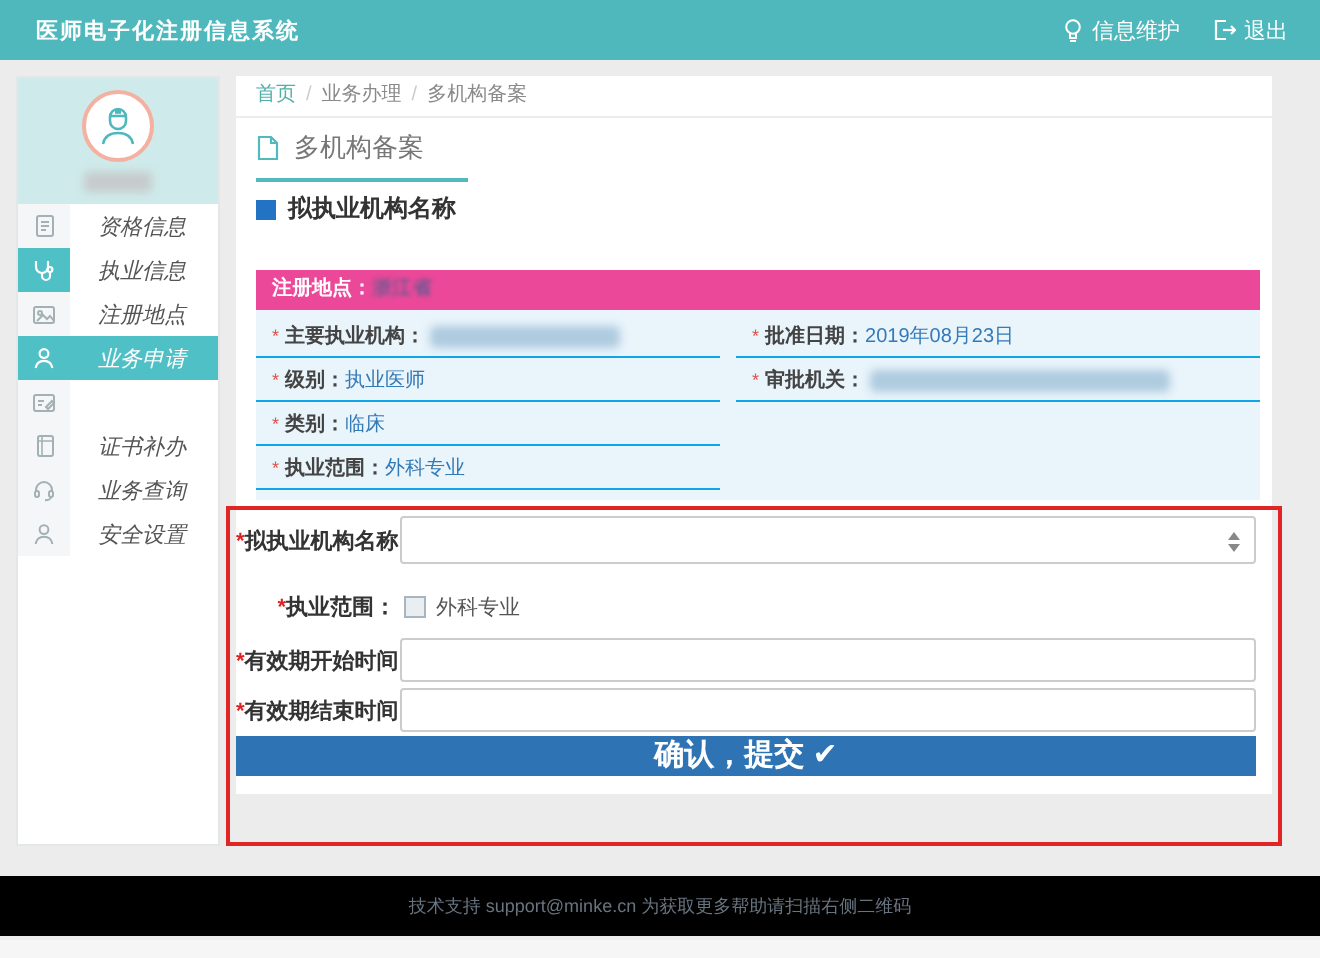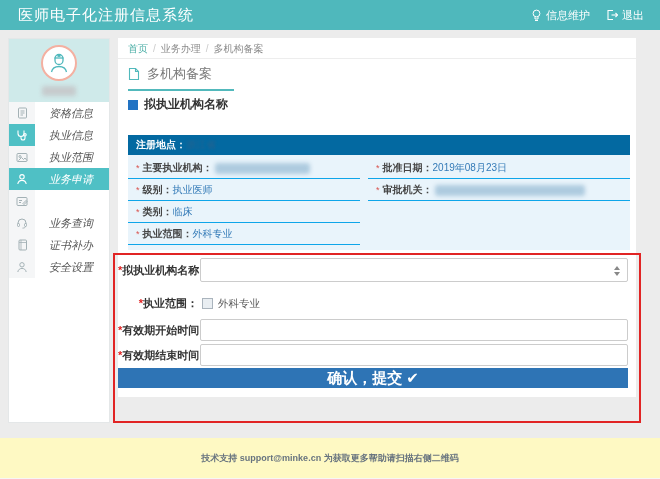--- a/index.html
+++ b/index.html
@@ -2,21 +2,21 @@
 <html><head>
 <meta charset="utf-8">
 <style>
   * { margin:0; padding:0; box-sizing:border-box; }
   html,body { width:660px; height:479px; overflow:hidden; }
   body { font-family:"Liberation Sans","DejaVu Sans",sans-serif; background:#ececec; position:relative; }
 
   
   .header { position:absolute; left:0; top:0; width:660px; height:30px; background:#4fb8bc;
             display:flex; align-items:center; justify-content:space-between; padding:0 16px 0 18px; z-index:2; }
-  .header-title { color:#fff; font-size:15px; letter-spacing:1px; }
+  .header-title { color:#fff; font-size:11px; letter-spacing:1px;font-weight:bold; }
   .header-right { display:flex; align-items:center; gap:16px; }
   .header-link { display:flex; align-items:center; gap:4px; color:#fff; font-size:11px; cursor:pointer; }
 
   
   .sidebar { position:absolute; left:8px; top:38px; width:102px; height:385px; background:#fff;
              border:1px solid #e4e7e8; z-index:1;font-style:italic; }
   .profile { height:63px; background:#cfeaea; text-align:center; padding-top:6px; }
   .avatar { width:36px; height:36px; border-radius:50%; background:#fff; border:2px solid #f4b0a1;
             margin:0 auto; display:flex; align-items:center; justify-content:center; }
   .name-blur { width:34px; height:10px; background:#c6cbcd; border-radius:2px; margin:5px auto 0;
@@ -24,32 +24,32 @@
   .menu { }
   .menu-item { display:flex; height:22px; align-items:stretch; cursor:pointer; }
   .mi-icon { width:26px; background:#f5f6f7; display:flex; align-items:center; justify-content:center; }
   .mi-label { flex:1; font-size:11px; color:#555; display:flex; align-items:center; padding-left:14px; }
   .menu-item.icon-active .mi-icon { background:#4fc0c5; }
   .menu-item.row-active .mi-icon, .menu-item.row-active .mi-label { background:#4fc0c5; color:#fff; }
 
   
   .content { position:absolute; left:118px; top:38px; width:518px; height:359px; background:#fff; z-index:1; }
   .breadcrumb { height:21px; line-height:21px; padding:0 10px; border-bottom:1px solid #ededed;
-                font-size:10px; color:#999; display:flex; gap:5px; align-items:center; }
+                font-size:10px; color:#999; display:flex; gap:5px; align-items:flex-end; }
   .bc-home { color:#4fb0a8; cursor:pointer; }
   .bc-sep { color:#ccc; }
   .bc-item { color:#8a8a8a; }
 
   .page-title { position:absolute; left:10px; top:27px; display:inline-flex; align-items:center; gap:7px;
                 padding:0 22px 6px 0; border-bottom:2px solid #52b9bc; font-size:13px; color:#777; }
   .section-title { position:absolute; left:10px; top:58px; display:flex; align-items:center; gap:6px;
                    font-size:12px; font-weight:bold; color:#333; }
   .blue-square { width:10px; height:10px; background:#2273c3; display:inline-block; }
 
-  .reg-bar { position:absolute; left:10px; top:97px; width:502px; height:20px; background:#0369a1;
+  .reg-bar { position:absolute; left:10px; top:97px; width:502px; height:20px; background:#ec4899;
              line-height:20px; padding-left:8px; font-size:10px; }
   .reg-label { color:#fff; font-weight:bold; }
   .reg-value { color:#29628e; filter:blur(1px); }
 
   .detail-panel { position:absolute; left:10px; top:117px; width:502px; height:95px; background:#e9f4fb; }
   .dcol-left  { position:absolute; left:0;   top:2px; width:232px; }
   .dcol-right { position:absolute; left:240px; top:2px; width:262px; }
   .dfield { height:22px; line-height:22px; border-bottom:1px solid #0ea5e9; font-size:10px;
             padding-left:8px; white-space:nowrap; overflow:hidden; }
   .dfield .ast { color:#d9534f; margin-right:3px; font-size:9px; }
@@ -81,22 +81,22 @@
                 border-radius:2px; font-size:11px; padding:0 6px; outline:none; }
   .submit-btn { position:absolute; left:0; top:330px; width:510px; height:20px; background:#2e74b5;
                 color:#fff; border:none; font-size:15px; font-weight:bold; cursor:pointer;
                 font-family:inherit; line-height:20px; }
 
   
   .red-box { position:absolute; left:113px; top:253px; width:528px; height:170px;
              border:2px solid #e12424; z-index:6; pointer-events:none; }
 
   
-  .footer { position:absolute; left:0; top:438px; width:660px; height:40px; background:#fef9c3;
-            display:flex; align-items:center; justify-content:center; z-index:2;font-weight:bold; }
+  .footer { position:absolute; left:0; top:438px; width:660px; height:30px; background:#000000;
+            display:flex; align-items:center; justify-content:center; z-index:2; }
   .footer-text { font-size:9px; color:#68747f; }
   .bottom-strip { position:absolute; left:0; top:470px; width:660px; height:9px; background:#f6f6f6; }
   svg { display:block; }
 </style>
 </head>
 <body>
 
 <div class="header">
   <div class="header-title">医师电子化注册信息系统</div>
   <div class="header-right">
@@ -161,63 +161,63 @@
     </div>
 
     <div class="menu-item">
       <span class="mi-icon">
         <svg width="12" height="11" viewBox="0 0 12 11" fill="none" stroke="#a3b1b5" stroke-width="1">
           <rect x="1" y="1.5" width="10" height="8" rx="1"></rect>
             <circle cx="4" cy="4.5" r="1"></circle>
             <path d="M2.5 8.5l3-3 2 2 1.5-1.5 2 2.5"></path>
         </svg>
       </span>
-      <span class="mi-label">执业范围</span>
+      <span class="mi-label">注册地点</span>
     </div>
 
     <div class="menu-item row-active">
       <span class="mi-icon">
         <svg width="12" height="12" viewBox="0 0 12 12" fill="none" stroke="#fff" stroke-width="1.1">
           <circle cx="6" cy="3.8" r="2.2"></circle>
             <path d="M1.8 11c.5-2.6 2.3-3.6 4.2-3.6S9.7 8.4 10.2 11"></path>
         </svg>
       </span>
       <span class="mi-label">业务申请</span>
     </div>
 
     <div class="menu-item">
       <span class="mi-icon">
         <svg width="12" height="11" viewBox="0 0 12 11" fill="none" stroke="#a3b1b5" stroke-width="1">
           <rect x="1" y="1.5" width="10" height="8" rx="1"></rect>
             <path d="M3 4.5h3M3 6.5h2"></path>
             <path d="M7 7.5l3-3 1 1-3 3z"></path>
         </svg>
       </span>
+    </div>
+
+    <div class="menu-item">
+      <span class="mi-icon">
+        <svg width="11" height="12" viewBox="0 0 11 12" fill="none" stroke="#a3b1b5" stroke-width="1">
+          <rect x="2" y="1" width="7.5" height="10" rx="1"></rect>
+            <path d="M2 3.5h7.5M4 1v10" stroke-width="0.8"></path>
+        </svg>
+      </span>
+      <span class="mi-label">证书补办</span>
     </div>
 
     <div class="menu-item">
       <span class="mi-icon">
         <svg width="12" height="12" viewBox="0 0 12 12" fill="none" stroke="#a3b1b5" stroke-width="1">
           <path d="M2 7V6a4 4 0 0 1 8 0v1"></path>
             <rect x="1.5" y="6.5" width="2" height="3" rx="1"></rect>
             <rect x="8.5" y="6.5" width="2" height="3" rx="1"></rect>
             <path d="M9.5 9.5c0 1-1.5 1.6-3 1.6"></path>
         </svg>
       </span>
       <span class="mi-label">业务查询</span>
-    </div>
-
-    <div class="menu-item">
-      <span class="mi-icon">
-        <svg width="11" height="12" viewBox="0 0 11 12" fill="none" stroke="#a3b1b5" stroke-width="1">
-          <rect x="2" y="1" width="7.5" height="10" rx="1"></rect>
-            <path d="M2 3.5h7.5M4 1v10" stroke-width="0.8"></path>
-        </svg>
-      </span>
-      <span class="mi-label">证书补办</span>
     </div>
 
     <div class="menu-item">
       <span class="mi-icon">
         <svg width="12" height="12" viewBox="0 0 12 12" fill="none" stroke="#a3b1b5" stroke-width="1">
           <circle cx="6" cy="3.8" r="2.2"></circle>
             <path d="M1.8 11c.5-2.6 2.3-3.6 4.2-3.6S9.7 8.4 10.2 11"></path>
         </svg>
       </span>
       <span class="mi-label">安全设置</span>

